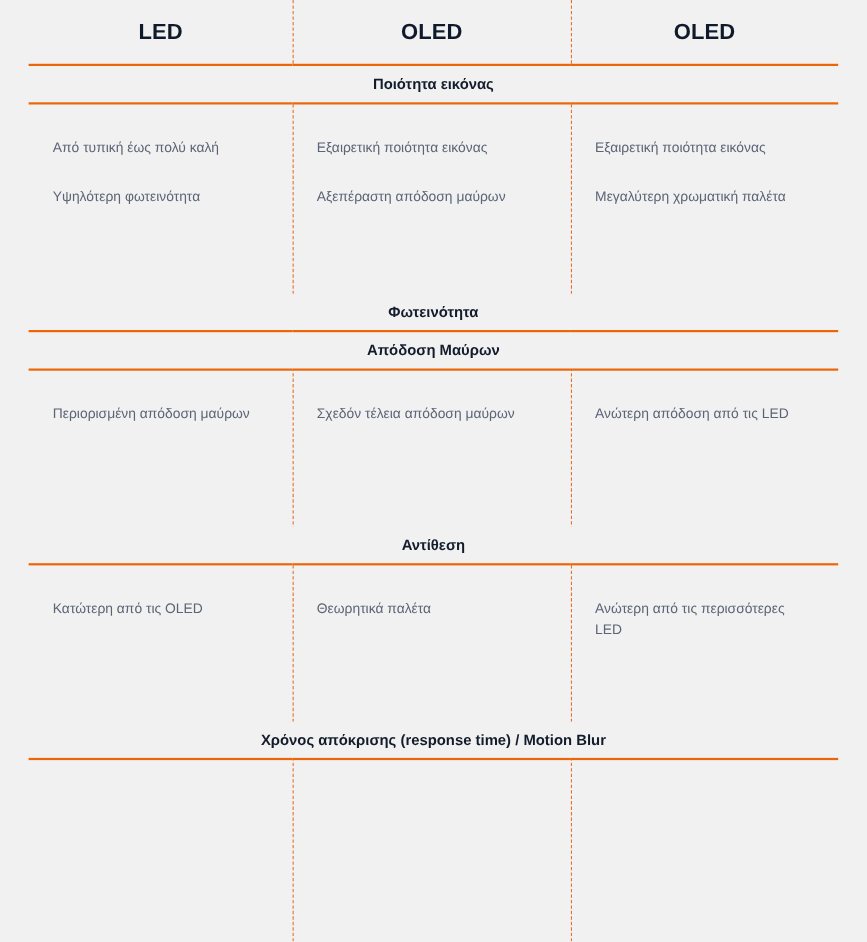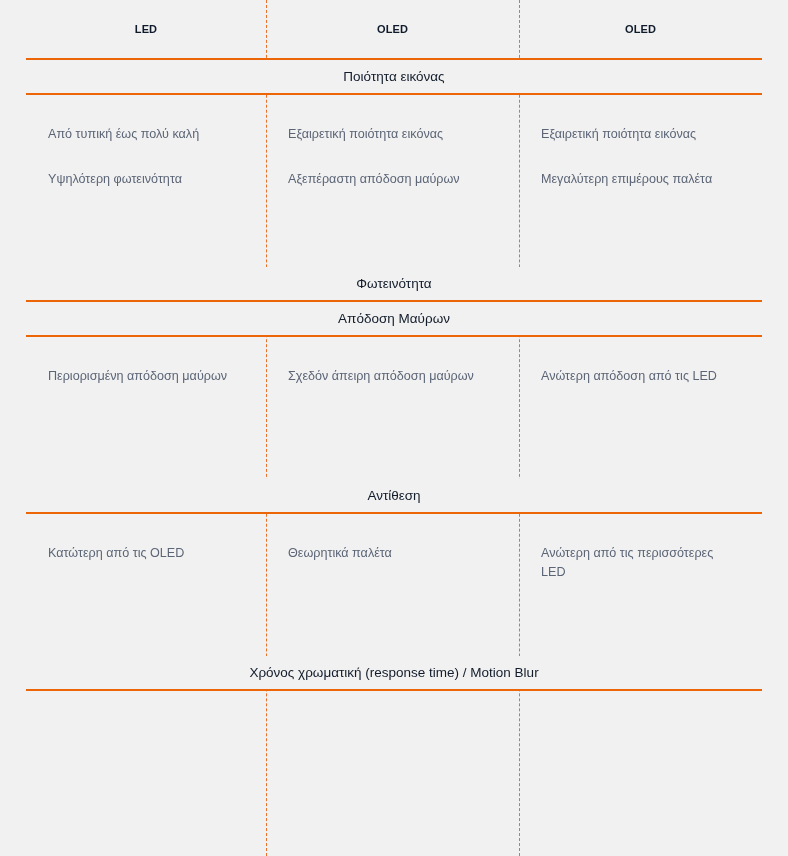--- a/index.html
+++ b/index.html
@@ -48,35 +48,35 @@
     width: 736px;
     border-collapse: collapse;
     table-layout: fixed;
   }
 
   
   .head-cell {
     border-bottom: 2px solid #ec6608;
     text-align: center;
     vertical-align: middle;
-    font-size: 11px;
+    font-size: 20px;
     font-weight: bold;
     color: #0f1b2b;
     height: 58px;
     padding: 0 8px;
     letter-spacing: .1px;
   }
 
   
   .section-cell {
     border-bottom: 2px solid #ec6608;
     text-align: center;
     vertical-align: middle;
     font-size: 13.5px;
-    font-weight: normal;
+    font-weight: bold;
     color: #121c2b;
     height: 33px;
     padding: 0 10px;
     background: #f1f1f1;
   }
 
   
   .body-cell {
     text-align: left;
     vertical-align: top;
@@ -133,37 +133,37 @@
           <td class="body-cell">
             <p>Από τυπική έως πολύ καλή</p>
             <p>Υψηλότερη φωτεινότητα</p>
           </td>
           <td class="body-cell">
             <p>Εξαιρετική ποιότητα εικόνας</p>
             <p>Αξεπέραστη απόδοση μαύρων</p>
           </td>
           <td class="body-cell">
             <p>Εξαιρετική ποιότητα εικόνας</p>
-            <p>Μεγαλύτερη επιμέρους παλέτα</p>
+            <p>Μεγαλύτερη χρωματική παλέτα</p>
           </td>
         </tr>
 
         <tr>
           <td class="section-cell" colspan="3">Φωτεινότητα</td>
         </tr>
 
         <tr>
           <td class="section-cell" colspan="3">Απόδοση Μαύρων</td>
         </tr>
         <tr class="band-3">
           <td class="body-cell">
             <p>Περιορισμένη απόδοση μαύρων</p>
           </td>
           <td class="body-cell">
-            <p>Σχεδόν άπειρη απόδοση μαύρων</p>
+            <p>Σχεδόν τέλεια απόδοση μαύρων</p>
           </td>
           <td class="body-cell">
             <p>Ανώτερη απόδοση από τις LED</p>
           </td>
         </tr>
 
         <tr>
           <td class="section-cell" colspan="3">Αντίθεση</td>
         </tr>
         <tr class="band-4">
@@ -172,21 +172,21 @@
           </td>
           <td class="body-cell">
             <p>Θεωρητικά παλέτα</p>
           </td>
           <td class="body-cell">
             <p>Ανώτερη από τις περισσότερες LED</p>
           </td>
         </tr>
 
         <tr>
-          <td class="section-cell" colspan="3">Χρόνος χρωματική (response time) / Motion Blur</td>
+          <td class="section-cell" colspan="3">Χρόνος απόκρισης (response time) / Motion Blur</td>
         </tr>
         <tr class="band-5">
           <td class="body-cell">
             
             
           </td>
           <td class="body-cell">
             
             
           </td>

